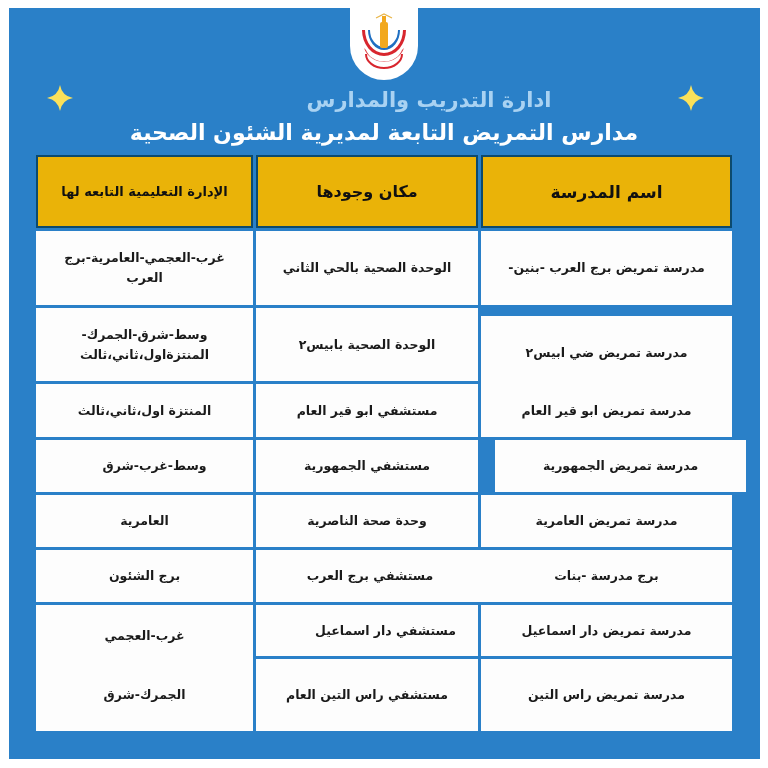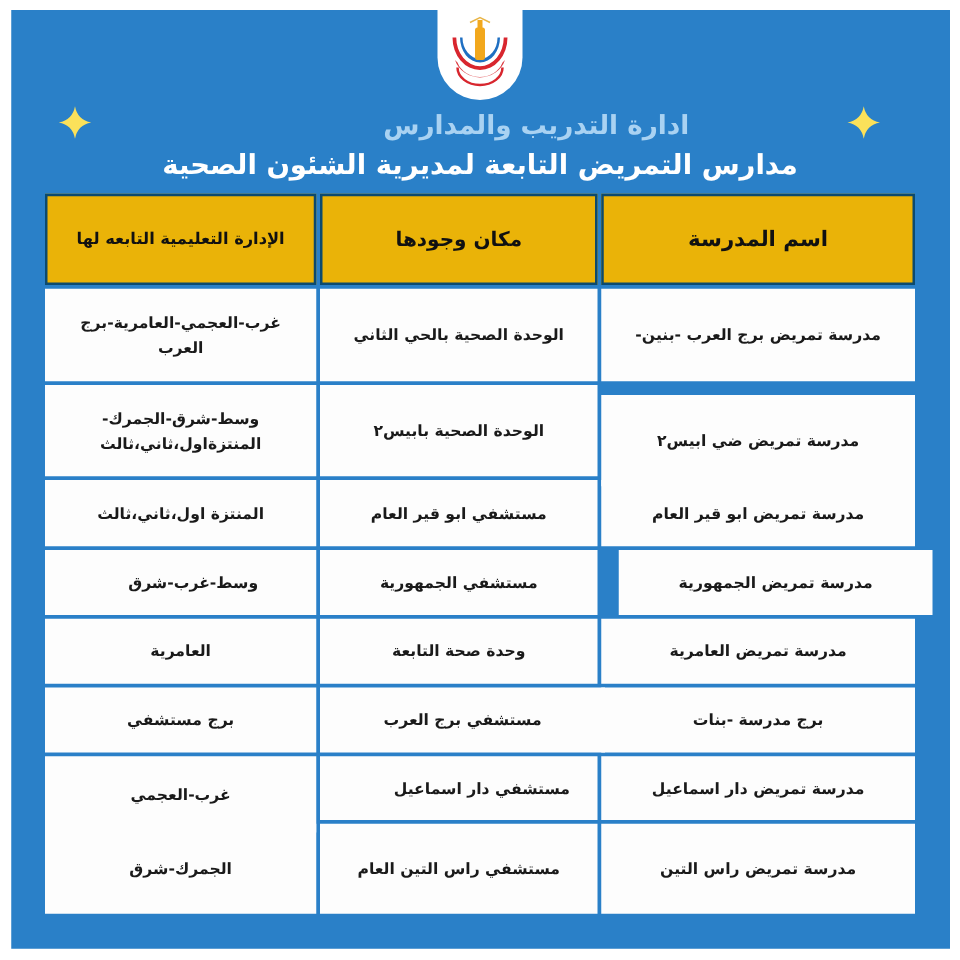--- a/index.html
+++ b/index.html
@@ -140,26 +140,26 @@
 
   <div class="cell bcell" style="left:445px; top:229px; width:251px; height:53px;">مدرسة تمريض ابو قير العام</div>
   <div class="cell bcell" style="left:220px; top:229px; width:222px; height:53px;">مستشفي ابو قير العام</div>
   <div class="cell bcell" style="left:0; top:229px; width:217px; height:53px;">المنتزة اول،ثاني،ثالث</div>
 
   <div class="cell bcell" style="left:445px; top:285px; width:251px; height:52px;margin-left:14px;">مدرسة تمريض الجمهورية</div>
   <div class="cell bcell" style="left:220px; top:285px; width:222px; height:52px;">مستشفي الجمهورية</div>
   <div class="cell bcell" style="left:0; top:285px; width:217px; height:52px;padding-left:28px;">وسط-غرب-شرق</div>
 
   <div class="cell bcell" style="left:445px; top:340px; width:251px; height:52px;">مدرسة تمريض العامرية</div>
-  <div class="cell bcell" style="left:220px; top:340px; width:222px; height:52px;">وحدة صحة التابعة</div>
+  <div class="cell bcell" style="left:220px; top:340px; width:222px; height:52px;">وحدة صحة الناصرية</div>
   <div class="cell bcell" style="left:0; top:340px; width:217px; height:52px;">العامرية</div>
 
   <div class="cell bcell" style="left:445px; top:395px; width:251px; height:52px;">برج مدرسة -بنات</div>
   <div class="cell bcell" style="left:220px; top:395px; width:228px; height:52px;">مستشفي برج العرب</div>
-  <div class="cell bcell" style="left:0; top:395px; width:217px; height:52px;">برج مستشفي</div>
+  <div class="cell bcell" style="left:0; top:395px; width:217px; height:52px;">برج الشئون</div>
 
   <div class="cell bcell" style="left:445px; top:450px; width:251px; height:51px;">مدرسة تمريض دار اسماعيل</div>
   <div class="cell bcell" style="left:220px; top:450px; width:222px; height:51px;padding-left:45px;">مستشفي دار اسماعيل</div>
   <div class="cell bcell" style="left:0; top:450px; width:217px; height:61px;">غرب-العجمي</div>
 
   <div class="cell bcell" style="left:220px; top:504px; width:222px; height:72px;">مستشفي راس التين العام</div>
   <div class="cell bcell" style="left:445px; top:504px; width:251px; height:72px;">مدرسة تمريض راس التين</div>
   <div class="cell bcell" style="left:0; top:504px; width:217px; height:72px;">الجمرك-شرق</div>
 </div>
 

